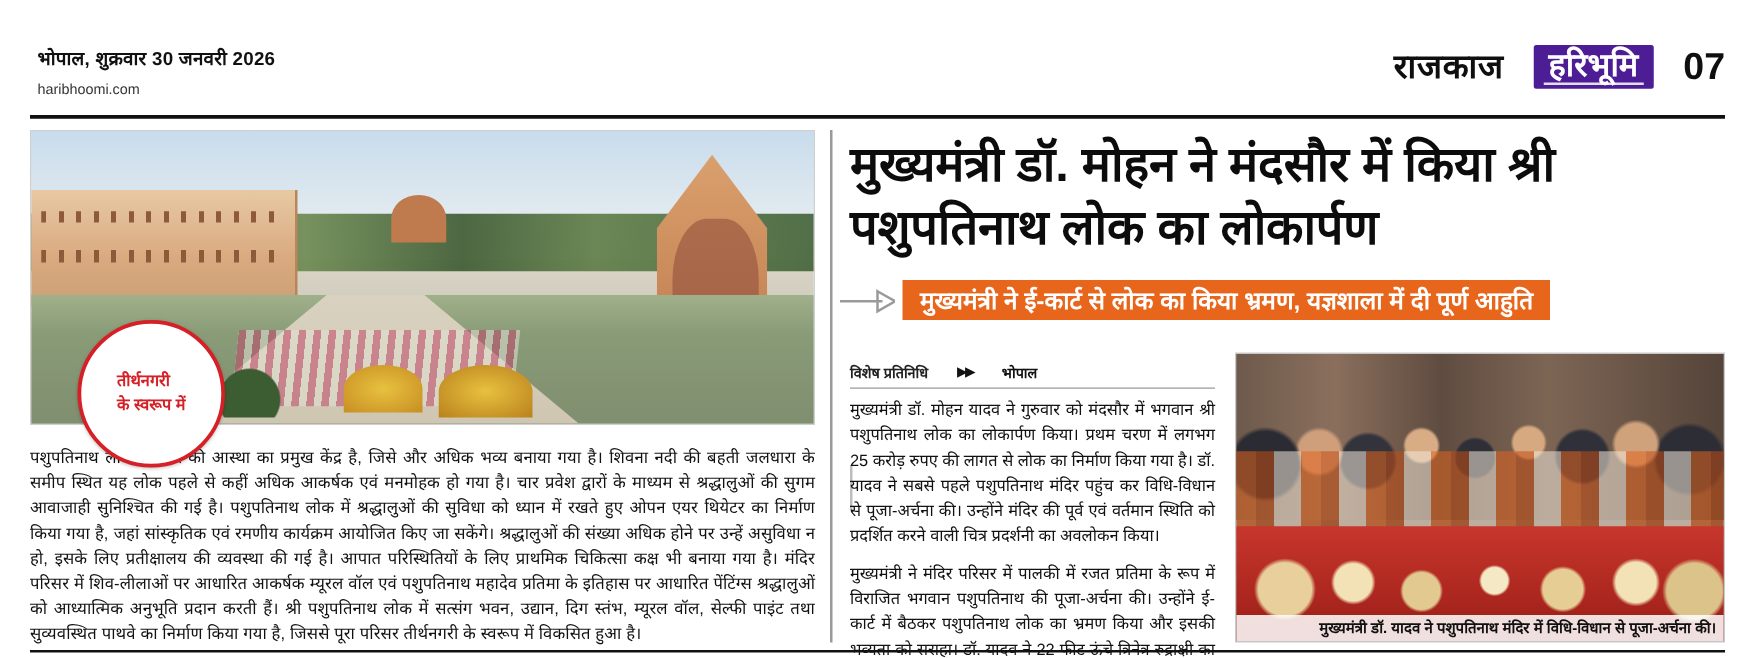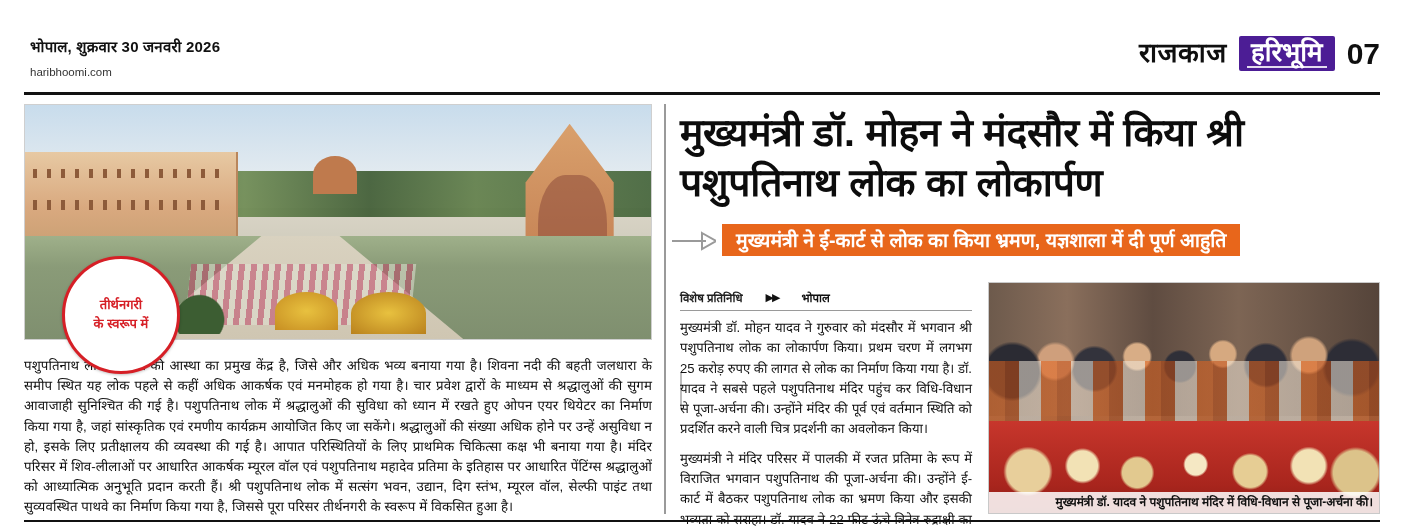--- a/index.html
+++ b/index.html
@@ -30,21 +30,21 @@
     position: absolute;
     left: 30px; top: 66px;
     font-size: 11.5px;
     color: #333;
   }
   .brand-wrap {
     position: absolute;
     right: 24px; top: 36px;
     display: flex;
     align-items: center;
-    gap: 12px;
+    gap: 24px;
   }
   .brand-section {
     font-size: 27px;
     font-weight: bold;
     color: #0f0f0f;
     letter-spacing: .5px;
     line-height: 1;
   }
   .brand-logo {
     background: #4c1d95;
@@ -137,21 +137,20 @@
   .badge-circle {
     position: absolute;
     left: 38px; bottom: -34px;
     width: 118px; height: 118px;
     border-radius: 50%;
     background: #ffffff;
     border: 3px solid #d61f26;
     display: flex;
     align-items: center;
     justify-content: center;
-    text-align: center;
     z-index: 6;
     box-shadow: 0 1px 3px rgba(0,0,0,.25);
   }
   .badge-circle span {
     display: block;
     font-size: 13px;
     line-height: 1.45;
     font-weight: bold;
     color: #d61f26;
     padding: 0 8px;

